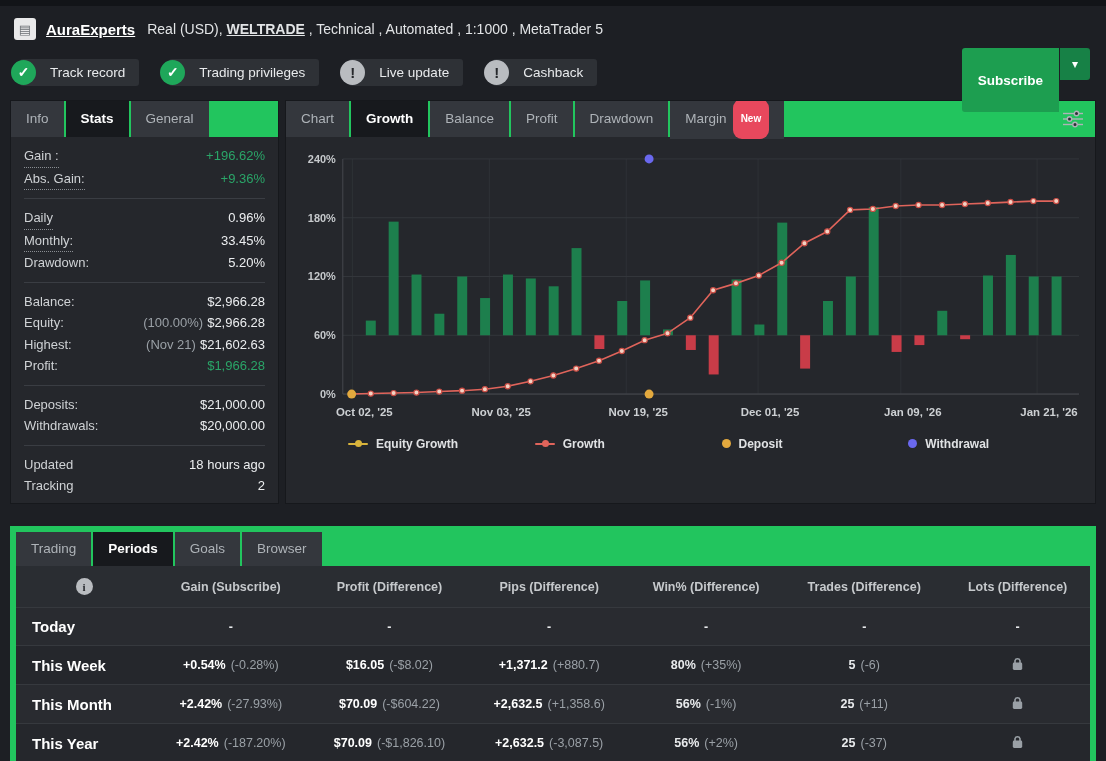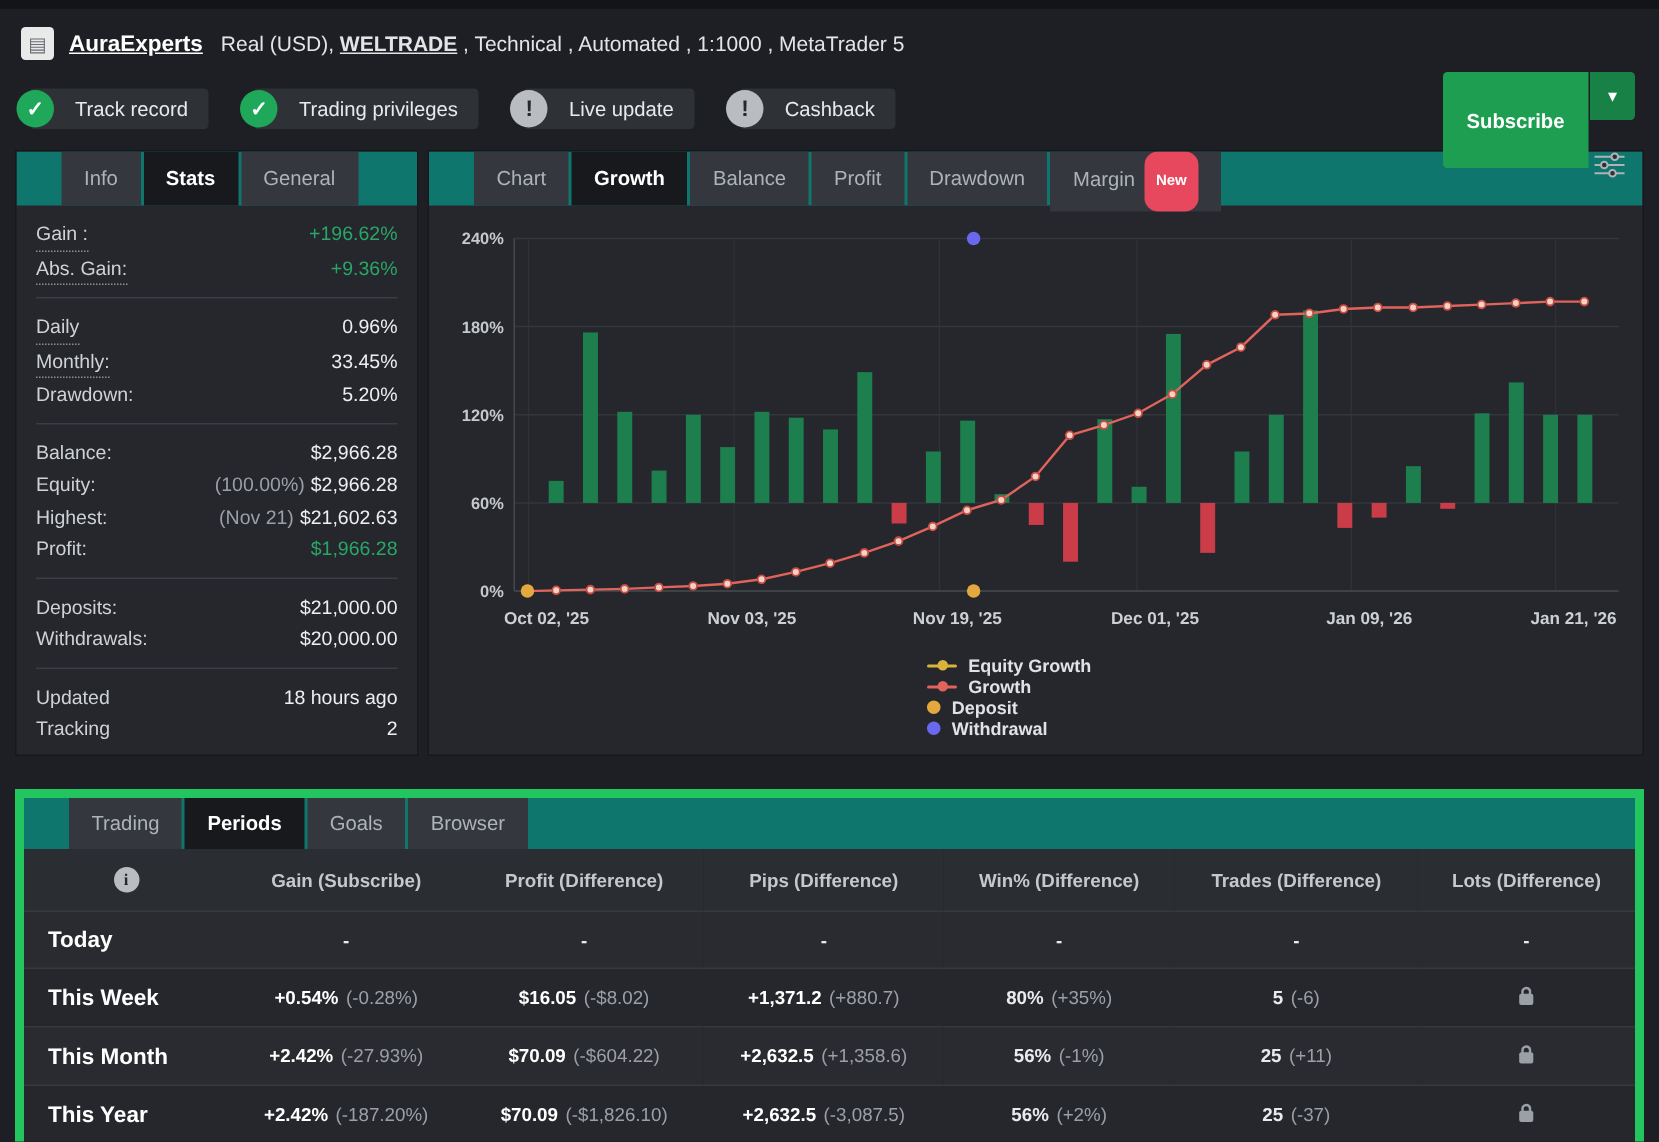--- a/index.html
+++ b/index.html
@@ -26,39 +26,39 @@
   .subscribe{position:absolute;right:16px;top:48px;display:flex;cursor:pointer;}
   .subscribe-main{background:#1d9e50;color:#fff;font-weight:bold;font-size:13.5px;padding:16px 16px;height:32px;
     display:flex;align-items:center;border-radius:3px 0 0 3px;}
   .subscribe-caret{background:#178146;width:30px;height:32px;display:flex;align-items:center;justify-content:center;
     border-radius:0 3px 3px 0;color:#fff;font-size:12px;margin-left:1px;}
   
   .main-row{display:flex;gap:6px;padding:4px 10px 0;height:404px;}
   .panel{background:#25272c;border:1px solid #16181c;box-sizing:border-box;overflow:hidden;}
   .stats-panel{width:269px;flex:0 0 auto;}
   .chart-panel{flex:1;}
-  .tabbar{background:#0f766e;display:flex;height:36px;align-items:flex-start;padding-left:30px;}
+  .tabbar{background:#22c55e;display:flex;height:36px;align-items:center;}
   .tab{padding:0 15px;line-height:36px;font-size:13.5px;color:#aeb3b8;background:#34373d;margin-right:2px;cursor:pointer;white-space:nowrap;}
   .tab.active{background:#17191d;color:#fff;font-weight:bold;}
   .tab .new-pill{display:inline-block;background:#e8485d;color:#fff;font-size:10px;font-weight:bold;
     border-radius:9px;padding:2px 8px;margin-left:6px;vertical-align:1px;}
   .tabbar-spacer{flex:1;}
   .filter-btn{width:44px;display:flex;align-items:center;justify-content:center;cursor:pointer;}
   
   .stats-body{padding:8px 13px;}
   .stat-row{display:flex;justify-content:space-between;align-items:baseline;line-height:21.5px;gap:22px;}
   .stat-label{color:#cfd2d5;}
   .stat-label.dotted{border-bottom:1px dotted #8a8e93;}
   .stat-value{color:#eceef0;text-align:right;}
   .stat-value .pref{color:#9aa0a6;margin-right:4px;}
   .stat-value.green{color:#2aa568;}
   .stat-sep{border-top:1px solid #3a3d43;margin:8px 0;}
   
   .chart-wrap{padding:8px 4px 0 2px;}
-  .legend{display:flex;padding:8px 0 10px 62px;align-items:center;flex-direction:column;}
+  .legend{display:flex;padding:8px 0 10px 62px;align-items:center;}
   .leg-item{width:208px;display:flex;align-items:center;gap:8px;font-size:12px;font-weight:bold;color:#e0e2e4;cursor:pointer;}
   .leg-line{position:relative;width:20px;height:2px;border-radius:1px;}
   .leg-line .leg-dotc{position:absolute;left:7px;top:-2.5px;width:7px;height:7px;border-radius:50%;}
   .leg-dot{width:9px;height:9px;border-radius:50%;}
   
   .bottom-panel{margin:22px 10px 0;background:#25272c;border:6px solid #22c55e;box-sizing:border-box;}
   .bottom-panel .tabbar{height:34px;}
   .bottom-panel .tab{line-height:34px;}
   table.periods{width:100%;border-collapse:collapse;}
   table.periods th{background:#2a2d32;color:#c6c9cc;font-size:12.5px;font-weight:bold;

